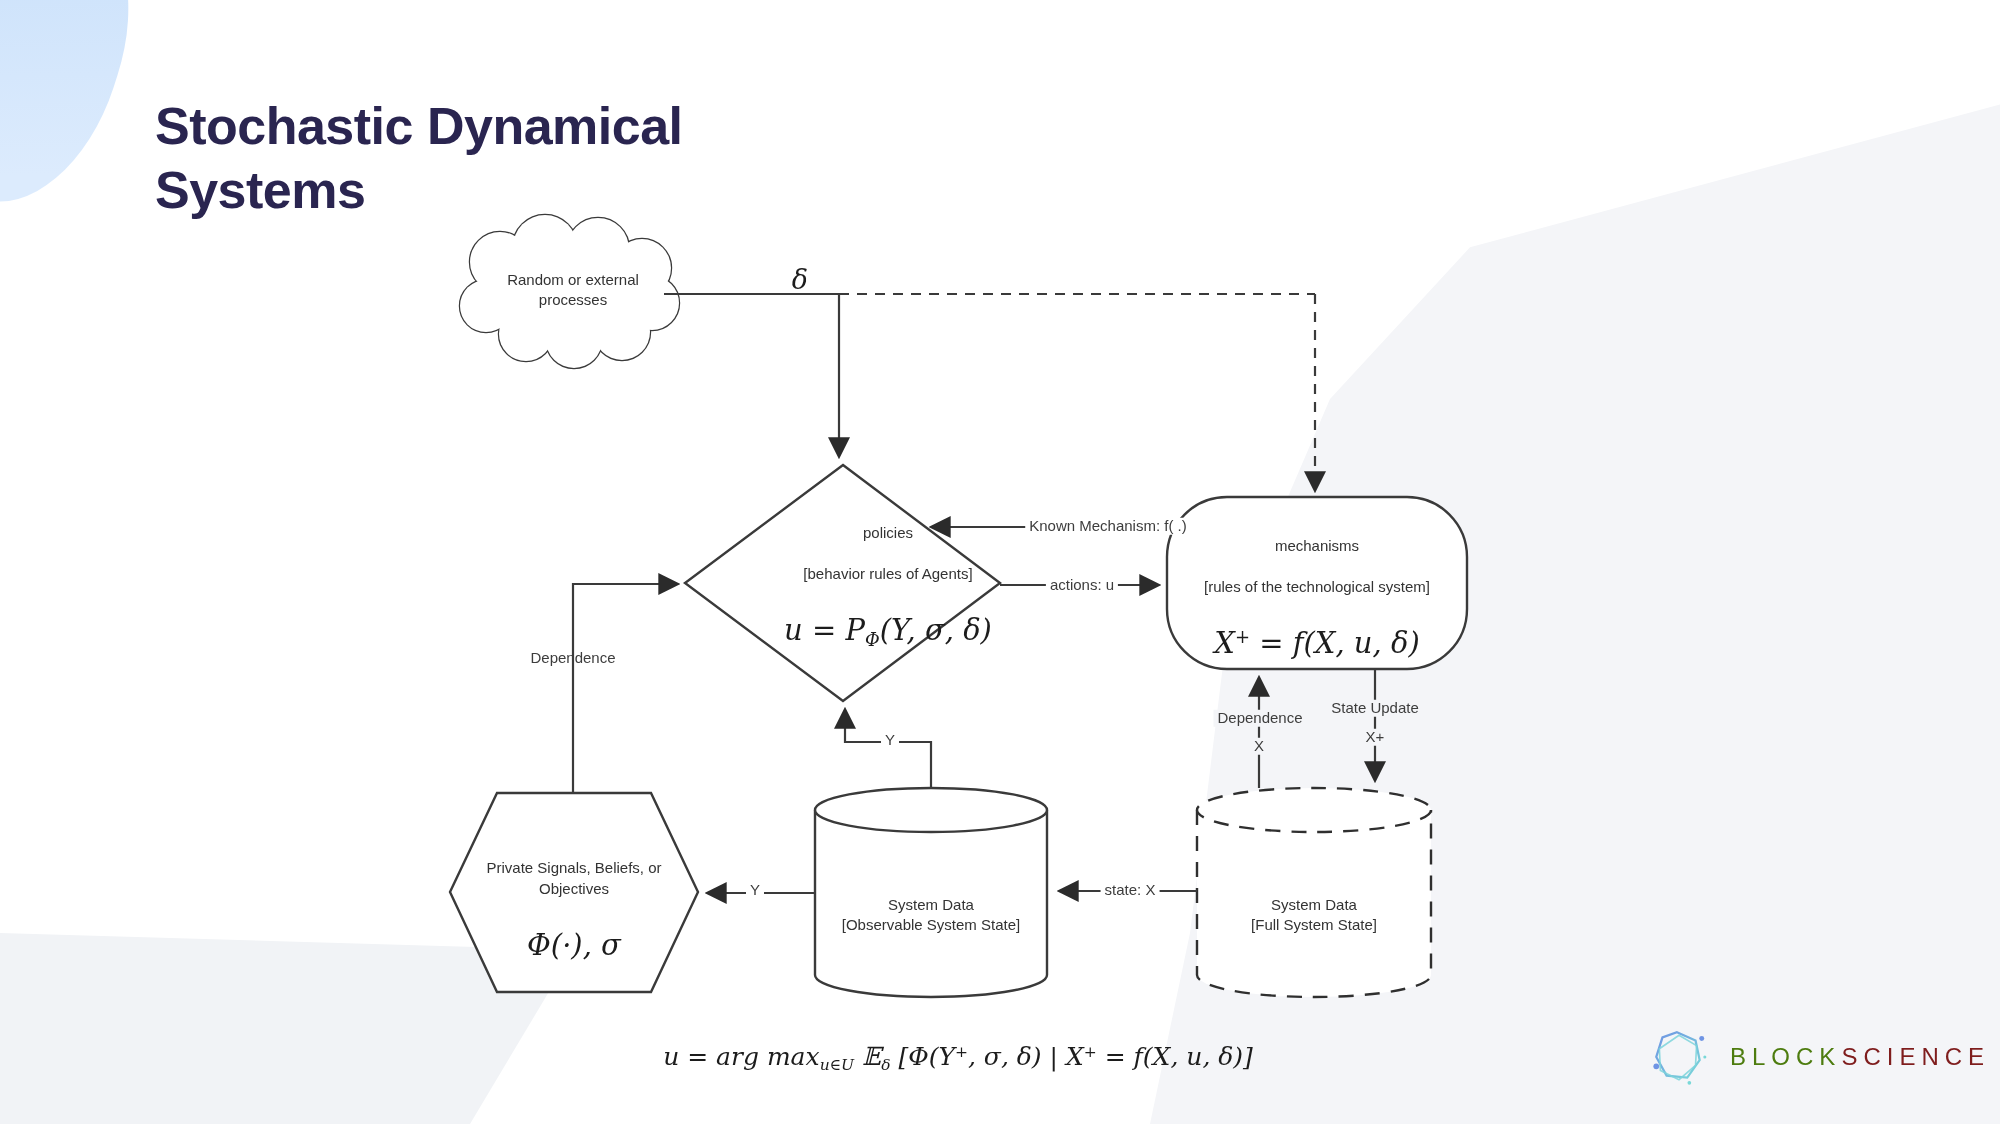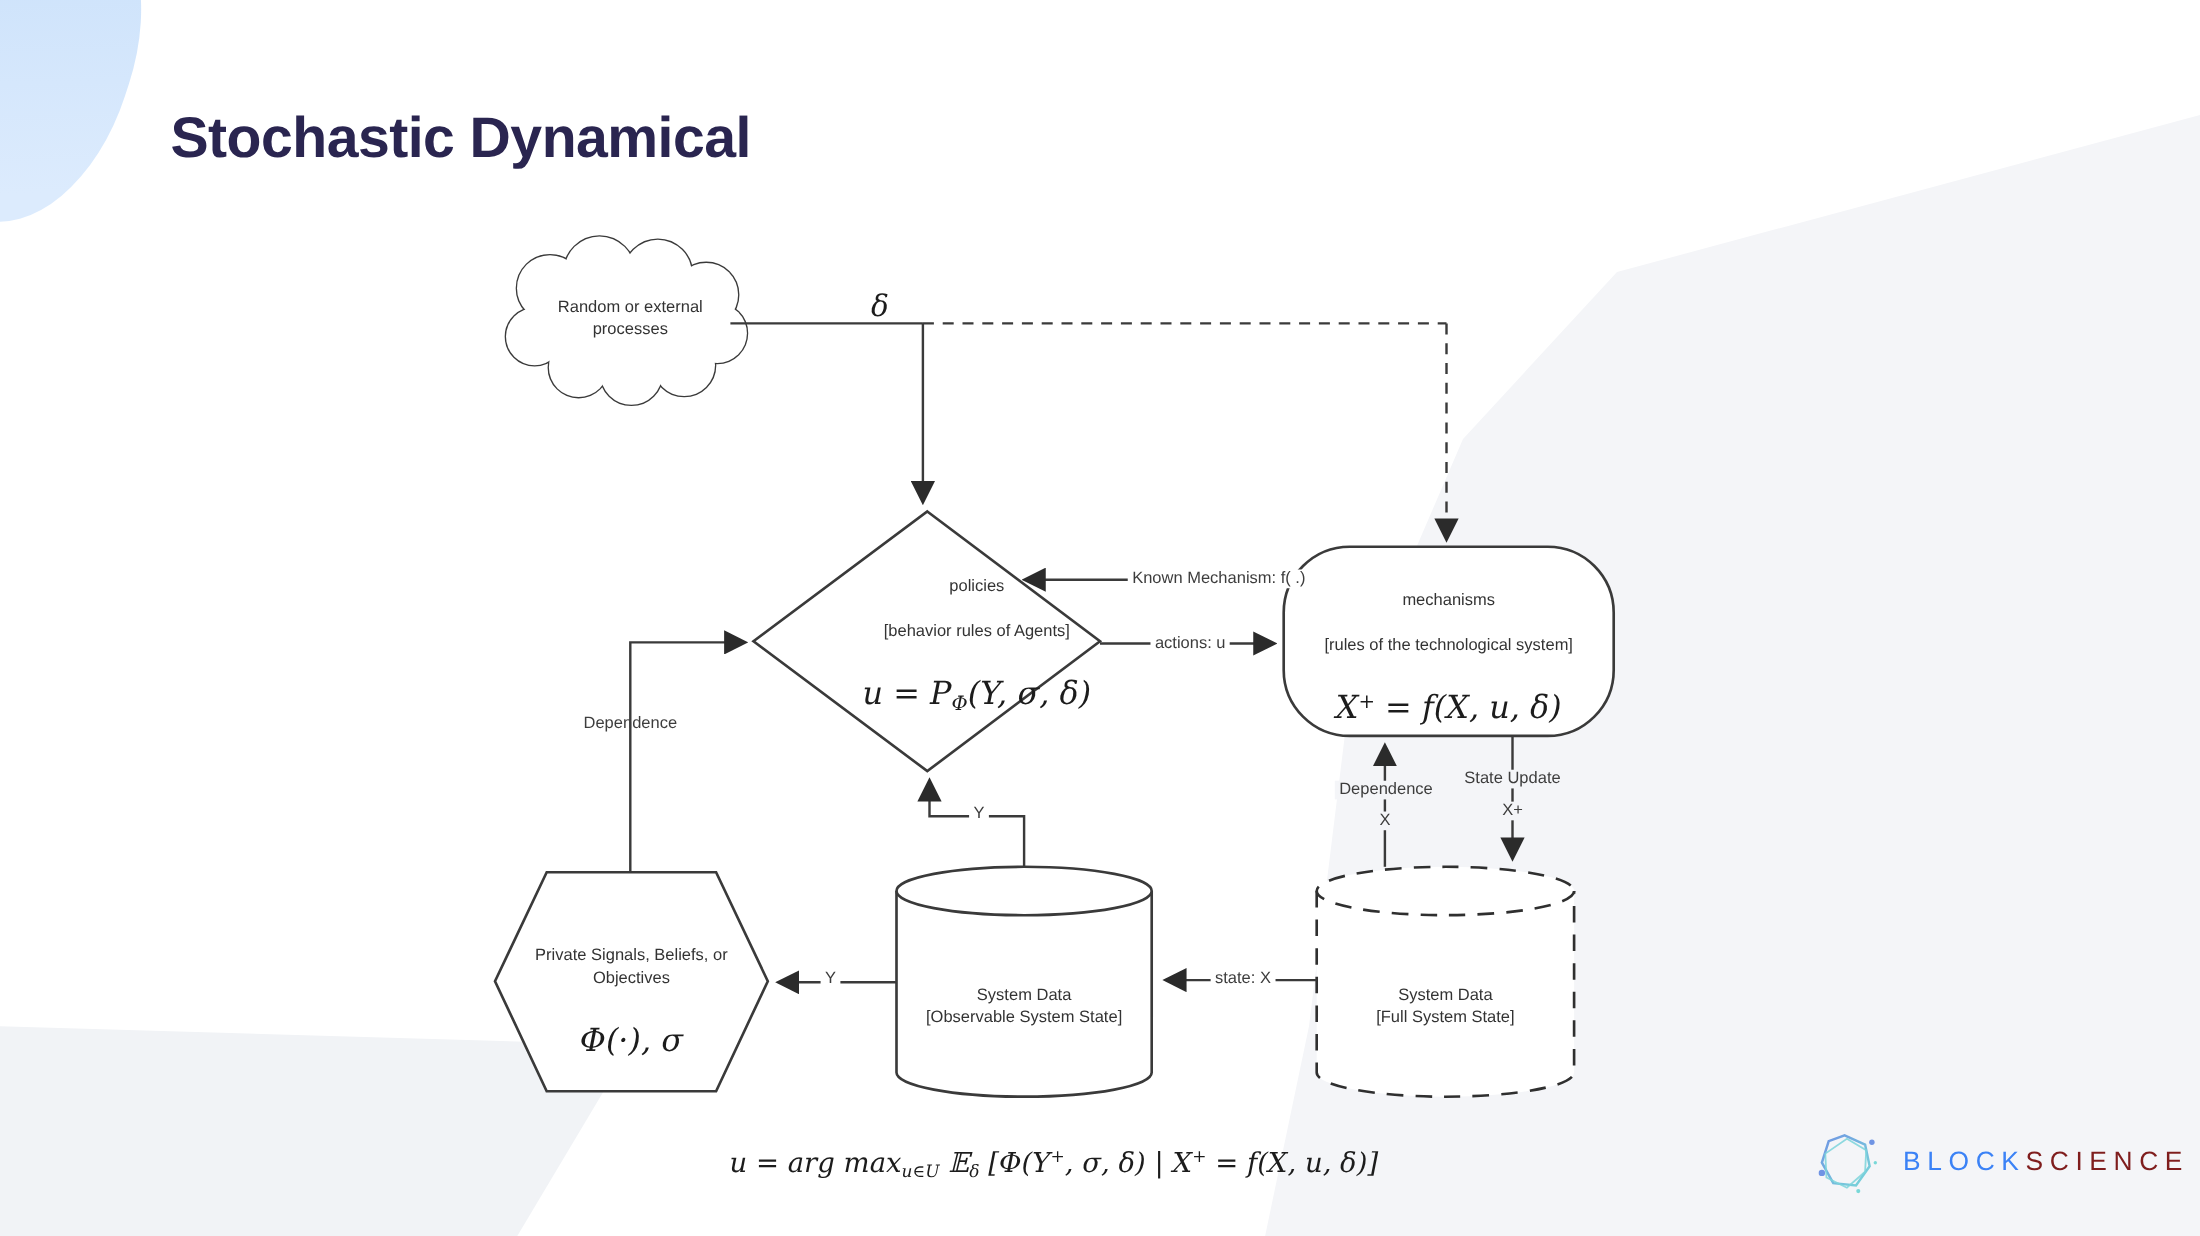--- a/index.html
+++ b/index.html
@@ -35,34 +35,35 @@
 
   .delta{position:absolute;transform:translate(-50%,-50%);
          font-family:"DejaVu Serif","Liberation Serif",serif;font-style:italic;
          font-size:27px;color:#1c1c1c;}
 
   .footer-formula{position:absolute;left:958px;top:1058px;transform:translate(-50%,-50%);
                   font-size:25px;white-space:nowrap;}
 
   .logo{position:absolute;left:1648px;top:1026px;display:flex;align-items:center;}
   .logo-text{margin-left:20px;font-size:24px;letter-spacing:6px;font-weight:400;white-space:nowrap;}
-  .logo-block{color:#3b82f6;}
+  .logo-block{color:#4d7c0f;}
   .logo-science{color:#7f1d1d;}
 </style>
 </head>
 <body>
 
 <div class="slide">
 
   <div class="bg-right"></div>
   <div class="bg-wedge"></div>
   <div class="bg-blue"></div>
 
   <div class="title">
     <div>Stochastic Dynamical</div>
+    <div>Systems</div>
   </div>
 
   <svg class="diagram" width="2000" height="1124" viewBox="0 0 2000 1124">
     <defs>
       <marker id="arr" markerWidth="10" markerHeight="10" refX="8.5" refY="5" viewBox="0 0 10 10" orient="auto-start-reverse">
         <path d="M0,0 L10,5 L0,10 Z" fill="#2b2b2b"></path>
       </marker>
     </defs>
 
     <g stroke="#3a3a3a" stroke-width="2.4" fill="#ffffff">

